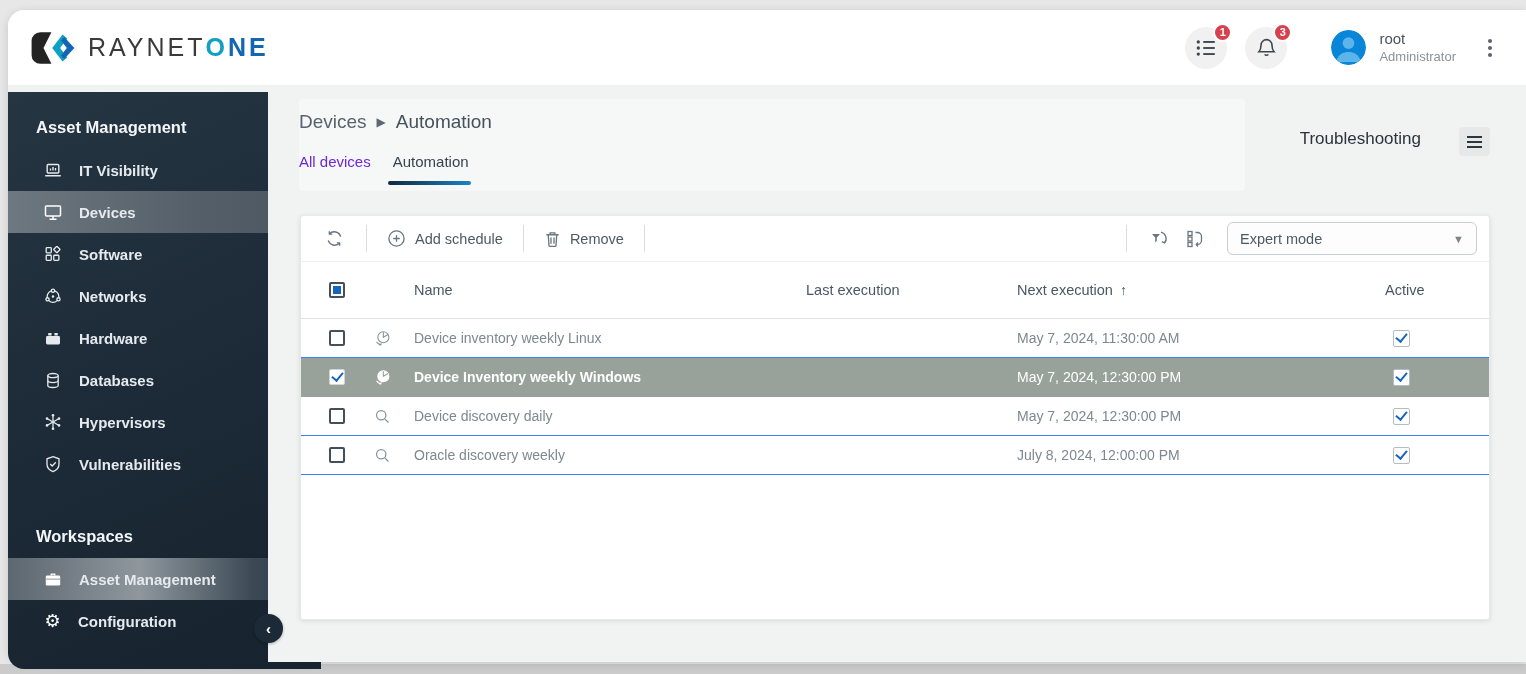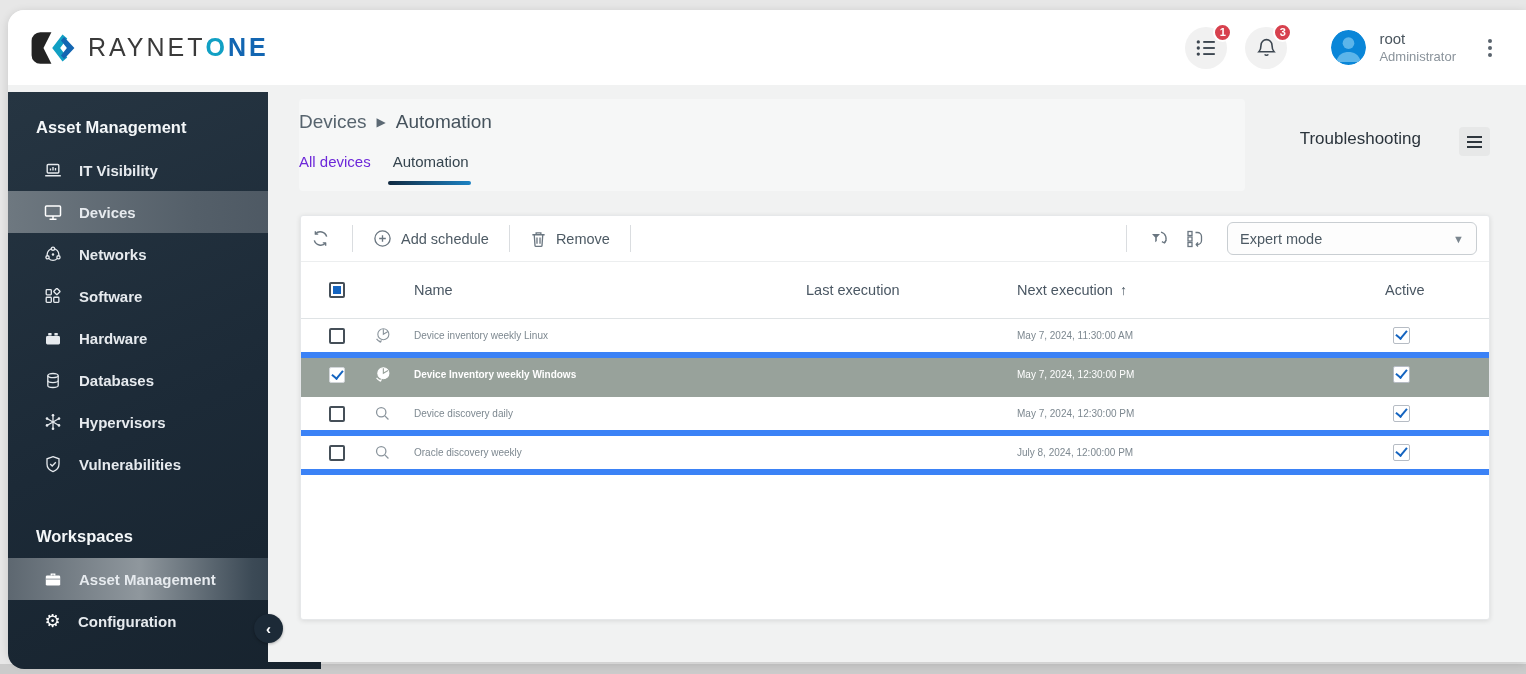--- a/index.html
+++ b/index.html
@@ -63,21 +63,21 @@
     background:linear-gradient(90deg,#102940,#1b82c4); }
   .troubleshooting { position:absolute; right:105px; top:44px; font-size:17px; color:#2b343c; cursor:pointer; }
   .burger-btn { position:absolute; right:36px; top:42px; width:31px; height:29px; background:#e7e8e8;
     border-radius:4px; display:flex; flex-direction:column; align-items:center; justify-content:center;
     gap:3px; cursor:pointer; }
   .burger-btn i { width:15px; height:2px; background:#2e363d; }
 
   
   .card { position:absolute; left:32px; top:130px; width:1190px; height:405px; background:#fff;
     border-radius:3px; border:1px solid #e6e8ea; box-shadow:0 1px 5px rgba(0,0,0,.10); }
-  .toolbar { height:46px; display:flex; align-items:center; padding-left:2px; border-bottom:1px solid #eceeef;
+  .toolbar { height:46px; display:flex; align-items:center; padding-left:16px; border-bottom:1px solid #eceeef;
     color:#5f6b76; }
   .tbtn { display:flex; align-items:center; gap:9px; font-size:14.5px; color:#4d5a64; cursor:pointer;
     padding:4px 6px; }
   .vsep { width:1px; height:27px; background:#dadde0; margin:0 14px; }
   .tool-right { margin-left:auto; display:flex; align-items:center; }
   .icon-btn { padding:4px 8px; cursor:pointer; color:#6a7680; display:flex; align-items:center; }
   .mode-select { width:250px; height:33px; border:1px solid #c9ced2; border-radius:6px; background:#fdfdfd;
     display:flex; align-items:center; padding:0 12px; margin:0 12px 0 14px; cursor:pointer; }
   .mode-select .val { font-size:14.5px; color:#4d5a64; }
   .mode-select .caret { margin-left:auto; font-size:11px; color:#7a858e; }
@@ -85,21 +85,21 @@
   .grid { display:grid; grid-template-columns:60px 42px 398px 211px 368px auto; align-items:center; }
   .thead { height:57px; border-bottom:1px solid #dfe3e5; font-size:14.5px; color:#4a5763; }
   .c-check { padding-left:28px; }
   .c-name-h, .c-name { padding-left:11px; }
   .c-last { padding-left:5px; }
   .c-next { padding-left:5px; display:flex; align-items:center; gap:7px; }
   .c-active-h { padding-left:5px; }
   .c-active { padding-left:13px; }
   .sort-arrow { font-size:14px; color:#4a5763; }
 
-  .trow { height:39px; border-bottom:6px solid #3b82f6; font-size:10px; color:#7d8890; cursor:pointer; }
+  .trow { height:39px; border-bottom:1px solid #3b82f6; font-size:14px; color:#7d8890; cursor:pointer; }
   .trow .c-icon { display:flex; justify-content:center; color:#8a949c; }
   .trow.selected { background:#98a29b; color:#ffffff; border-bottom-color:#98a29b; }
   .trow.selected .c-icon { color:#ffffff; }
   .trow.selected .c-name { font-weight:600; }
 
   
   .cb { width:16px; height:16px; background:#fff; border:2px solid #454f58; border-radius:2px; position:relative; cursor:pointer; }
   .cb.light { width:17px; height:17px; border:1px solid #b6bcc4; }
   .cb.onwhite { border:1px solid #d2d6da; }
   .cb.checked::after { content:""; position:absolute; left:4px; top:0px; width:5px; height:9px;
@@ -181,37 +181,37 @@
       <div class="side-item sel">
         <svg width="18" height="17" viewBox="0 0 18 17" fill="none" stroke="#ffffff" stroke-width="1.5">
           <rect x="1.5" y="2" width="15" height="10" rx="1"></rect>
           <path d="M9,12 v2.6 M5.5,15.3 h7"></path>
         </svg>
         <span>Devices</span>
       </div>
 
       <div class="side-item">
         <svg width="18" height="17" viewBox="0 0 18 18" fill="none" stroke="#e6eaee" stroke-width="1.4">
+          <rect x="1.8" y="1.8" width="5.4" height="5.4" rx="0.8"></rect>
+          <rect x="1.8" y="9.8" width="5.4" height="5.4" rx="0.8"></rect>
+          <rect x="9.8" y="9.8" width="5.4" height="5.4" rx="0.8"></rect>
+          <rect x="10.6" y="1.2" width="5" height="5" rx="0.8" transform="rotate(45 13.1 3.7)"></rect>
+        </svg>
+        <span>Software</span>
+      </div>
+
+      <div class="side-item">
+        <svg width="18" height="17" viewBox="0 0 18 18" fill="none" stroke="#e6eaee" stroke-width="1.4">
           <circle cx="9" cy="9" r="6.2"></circle>
           <circle cx="9" cy="2.8" r="1.7" fill="#1c2a37"></circle>
           <circle cx="3.2" cy="12" r="1.7" fill="#1c2a37"></circle>
           <circle cx="14.8" cy="12" r="1.7" fill="#1c2a37"></circle>
           <circle cx="9" cy="9" r="1.3" fill="#e6eaee" stroke="none"></circle>
         </svg>
         <span>Networks</span>
-      </div>
-
-      <div class="side-item">
-        <svg width="18" height="17" viewBox="0 0 18 18" fill="none" stroke="#e6eaee" stroke-width="1.4">
-          <rect x="1.8" y="1.8" width="5.4" height="5.4" rx="0.8"></rect>
-          <rect x="1.8" y="9.8" width="5.4" height="5.4" rx="0.8"></rect>
-          <rect x="9.8" y="9.8" width="5.4" height="5.4" rx="0.8"></rect>
-          <rect x="10.6" y="1.2" width="5" height="5" rx="0.8" transform="rotate(45 13.1 3.7)"></rect>
-        </svg>
-        <span>Software</span>
       </div>
 
       <div class="side-item">
         <svg width="18" height="17" viewBox="0 0 18 17" fill="#e6eaee">
           <rect x="2" y="6" width="14" height="8.5" rx="1.4"></rect>
           <rect x="4.2" y="3" width="3.4" height="2.6" rx="0.6"></rect>
           <rect x="10.4" y="3" width="3.4" height="2.6" rx="0.6"></rect>
         </svg>
         <span>Hardware</span>
       </div>

